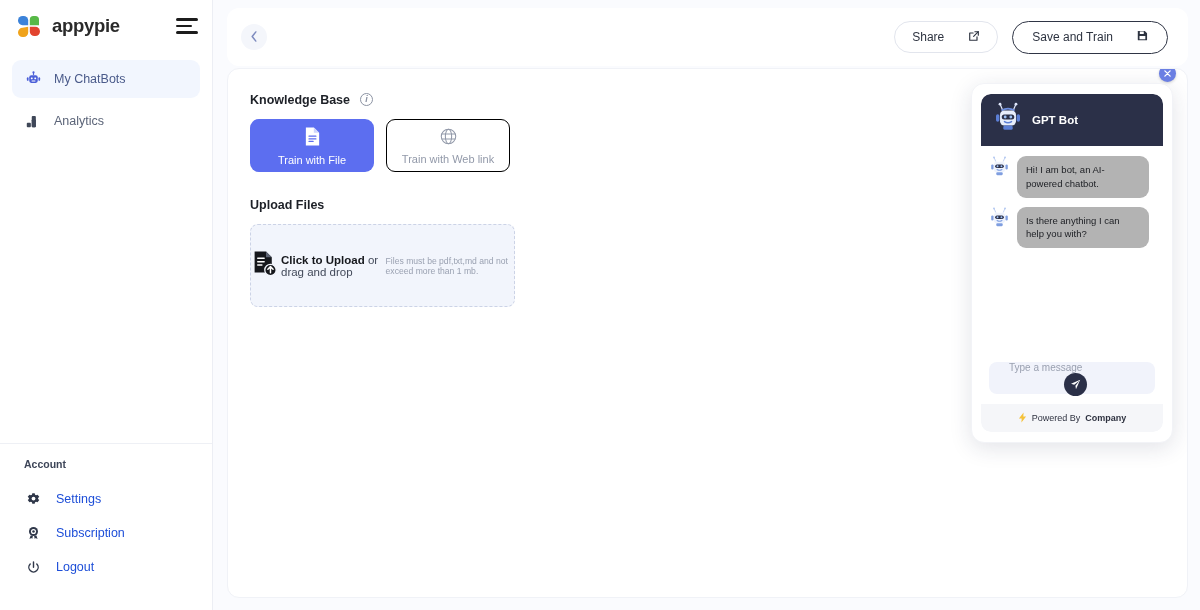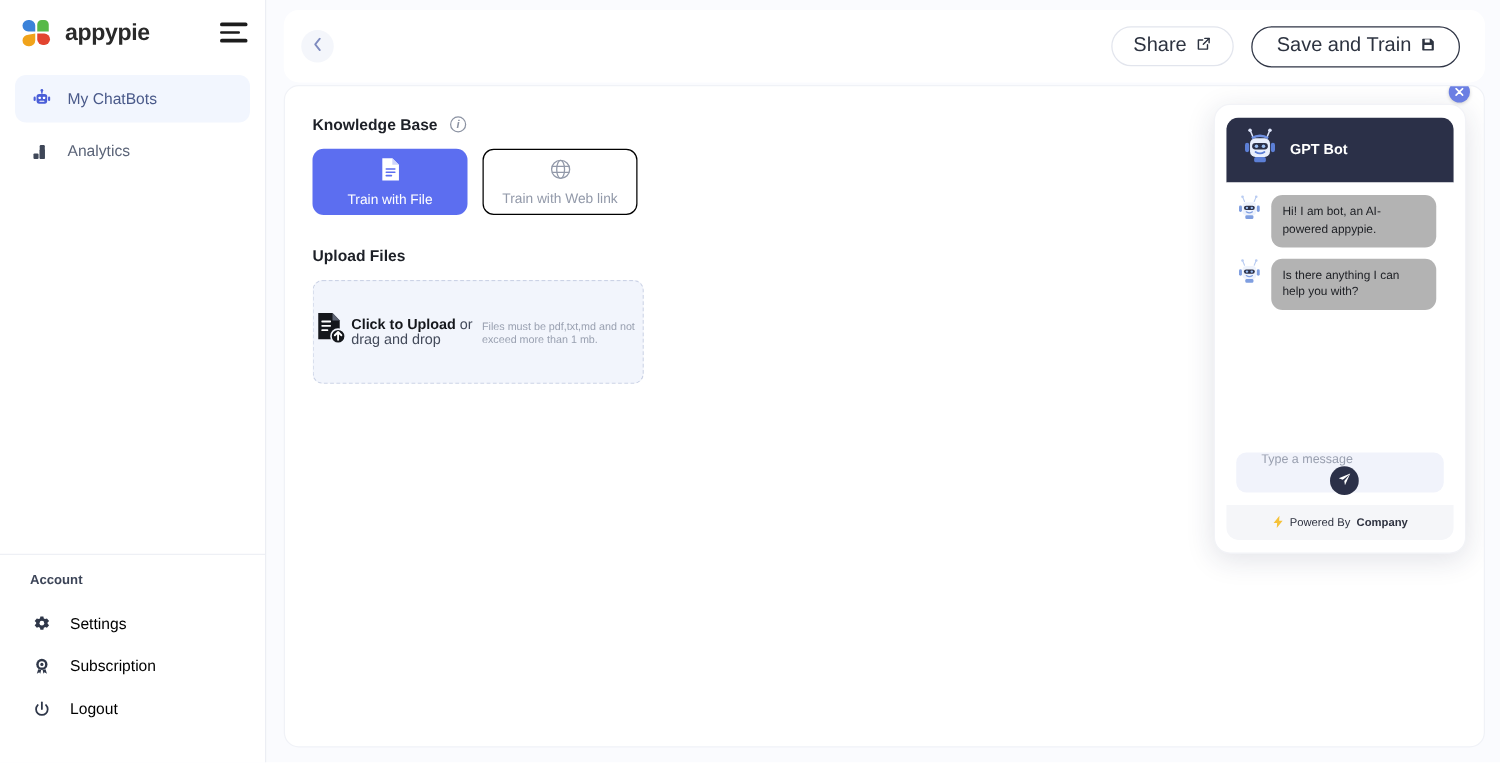--- a/index.html
+++ b/index.html
@@ -41,40 +41,40 @@
 
   .spacer { flex: 1 1 auto; }
   .account-sec { border-top: 1px solid #eef0f5; padding: 14px 12px 26px 12px; }
   .account-label {
     font-size: 10.5px; color: #3d4558; font-weight: 700;
     padding: 0 12px; margin-bottom: 12px;
   }
   .acct-item {
     display: flex; align-items: center; gap: 14px;
     height: 34px; padding: 0 12px; border-radius: 8px;
-    font-size: 12.5px; color: #000000; cursor: pointer;
+    font-size: 12.5px; color: #1d4ed8; cursor: pointer;
   }
   .acct-ico { width: 18px; height: 18px; display: flex; align-items: center; justify-content: center; flex: 0 0 18px; }
 
   
   .main { flex: 1 1 auto; position: relative; padding: 8px 12px 12px 14px; display: flex; flex-direction: column; }
   .topbar {
     background: #ffffff; border-radius: 12px; height: 58px;
     display: flex; align-items: center; padding: 0 20px 0 14px;
     flex: 0 0 58px;
   }
   .back-btn {
     width: 26px; height: 26px; border-radius: 50%; background: #f4f6fb;
     display: flex; align-items: center; justify-content: center; cursor: pointer;
   }
   .top-actions { margin-left: auto; display: flex; align-items: center; gap: 14px; }
   .btn-pill {
     height: 32px; border-radius: 17px; border: 1px solid #e2e5ed; background: #fff;
-    display: flex; align-items: center; gap: 8px; padding: 0 17px;
-    font-size: 16px; color: #2d3340; cursor: pointer; white-space: nowrap;
+    display: flex; align-items: center; gap: 24px; padding: 0 17px;
+    font-size: 12px; color: #2d3340; cursor: pointer; white-space: nowrap;
   }
   .btn-pill.primary { border-color: #2f3545; padding: 0 19px; height: 33px; }
 
   .panel {
     margin-top: 2px; background: #ffffff; border-radius: 12px;
     flex: 1 1 auto; position: relative; overflow: hidden;
     border: 1px solid #f0f2f7;
   }
   .tabbar {
     background: #f5f8fd; height: 38px; display: flex; align-items: flex-end;
@@ -386,21 +386,21 @@
                       <rect x="7.5" y="9" width="17" height="16" rx="4.5" fill="#eef3fd"></rect>
                       <rect x="3.2" y="13" width="3.6" height="8" rx="1.8" fill="#7f9ee0"></rect>
                       <rect x="25.2" y="13" width="3.6" height="8" rx="1.8" fill="#7f9ee0"></rect>
                       <rect x="9.3" y="13.2" width="13.4" height="5.4" rx="2.7" fill="#2b3048"></rect>
                       <circle cx="13" cy="15.9" r="1.5" fill="#9dc0f5"></circle>
                       <circle cx="19" cy="15.9" r="1.5" fill="#9dc0f5"></circle>
                       <path d="M12.2 20.8 Q16 23.4 19.8 20.8" stroke="#7f9ee0" stroke-width="1.6" fill="none" stroke-linecap="round"></path>
                       <rect x="11" y="25" width="10" height="4.6" rx="1.6" fill="#7f9ee0"></rect>
                     </svg>
                   </span>
-                  <div class="msg-bubble">Hi! I am bot, an AI-powered appypie.</div>
+                  <div class="msg-bubble">Hi! I am bot, an AI-powered chatbot.</div>
                 </div>
                 <div class="msg-row">
                   <span>
                     <svg width="21" height="22" viewBox="0 0 32 34">
                       <path d="M7.5 2 L10 8 M24.5 2 L22 8" stroke="#b9ccf2" stroke-width="1.4" fill="none" stroke-linecap="round"></path>
                       <circle cx="7.5" cy="2.2" r="1.6" fill="#b9ccf2"></circle>
                       <circle cx="24.5" cy="2.2" r="1.6" fill="#b9ccf2"></circle>
                       <rect x="7.5" y="9" width="17" height="16" rx="4.5" fill="#eef3fd"></rect>
                       <rect x="3.2" y="13" width="3.6" height="8" rx="1.8" fill="#7f9ee0"></rect>
                       <rect x="25.2" y="13" width="3.6" height="8" rx="1.8" fill="#7f9ee0"></rect>

